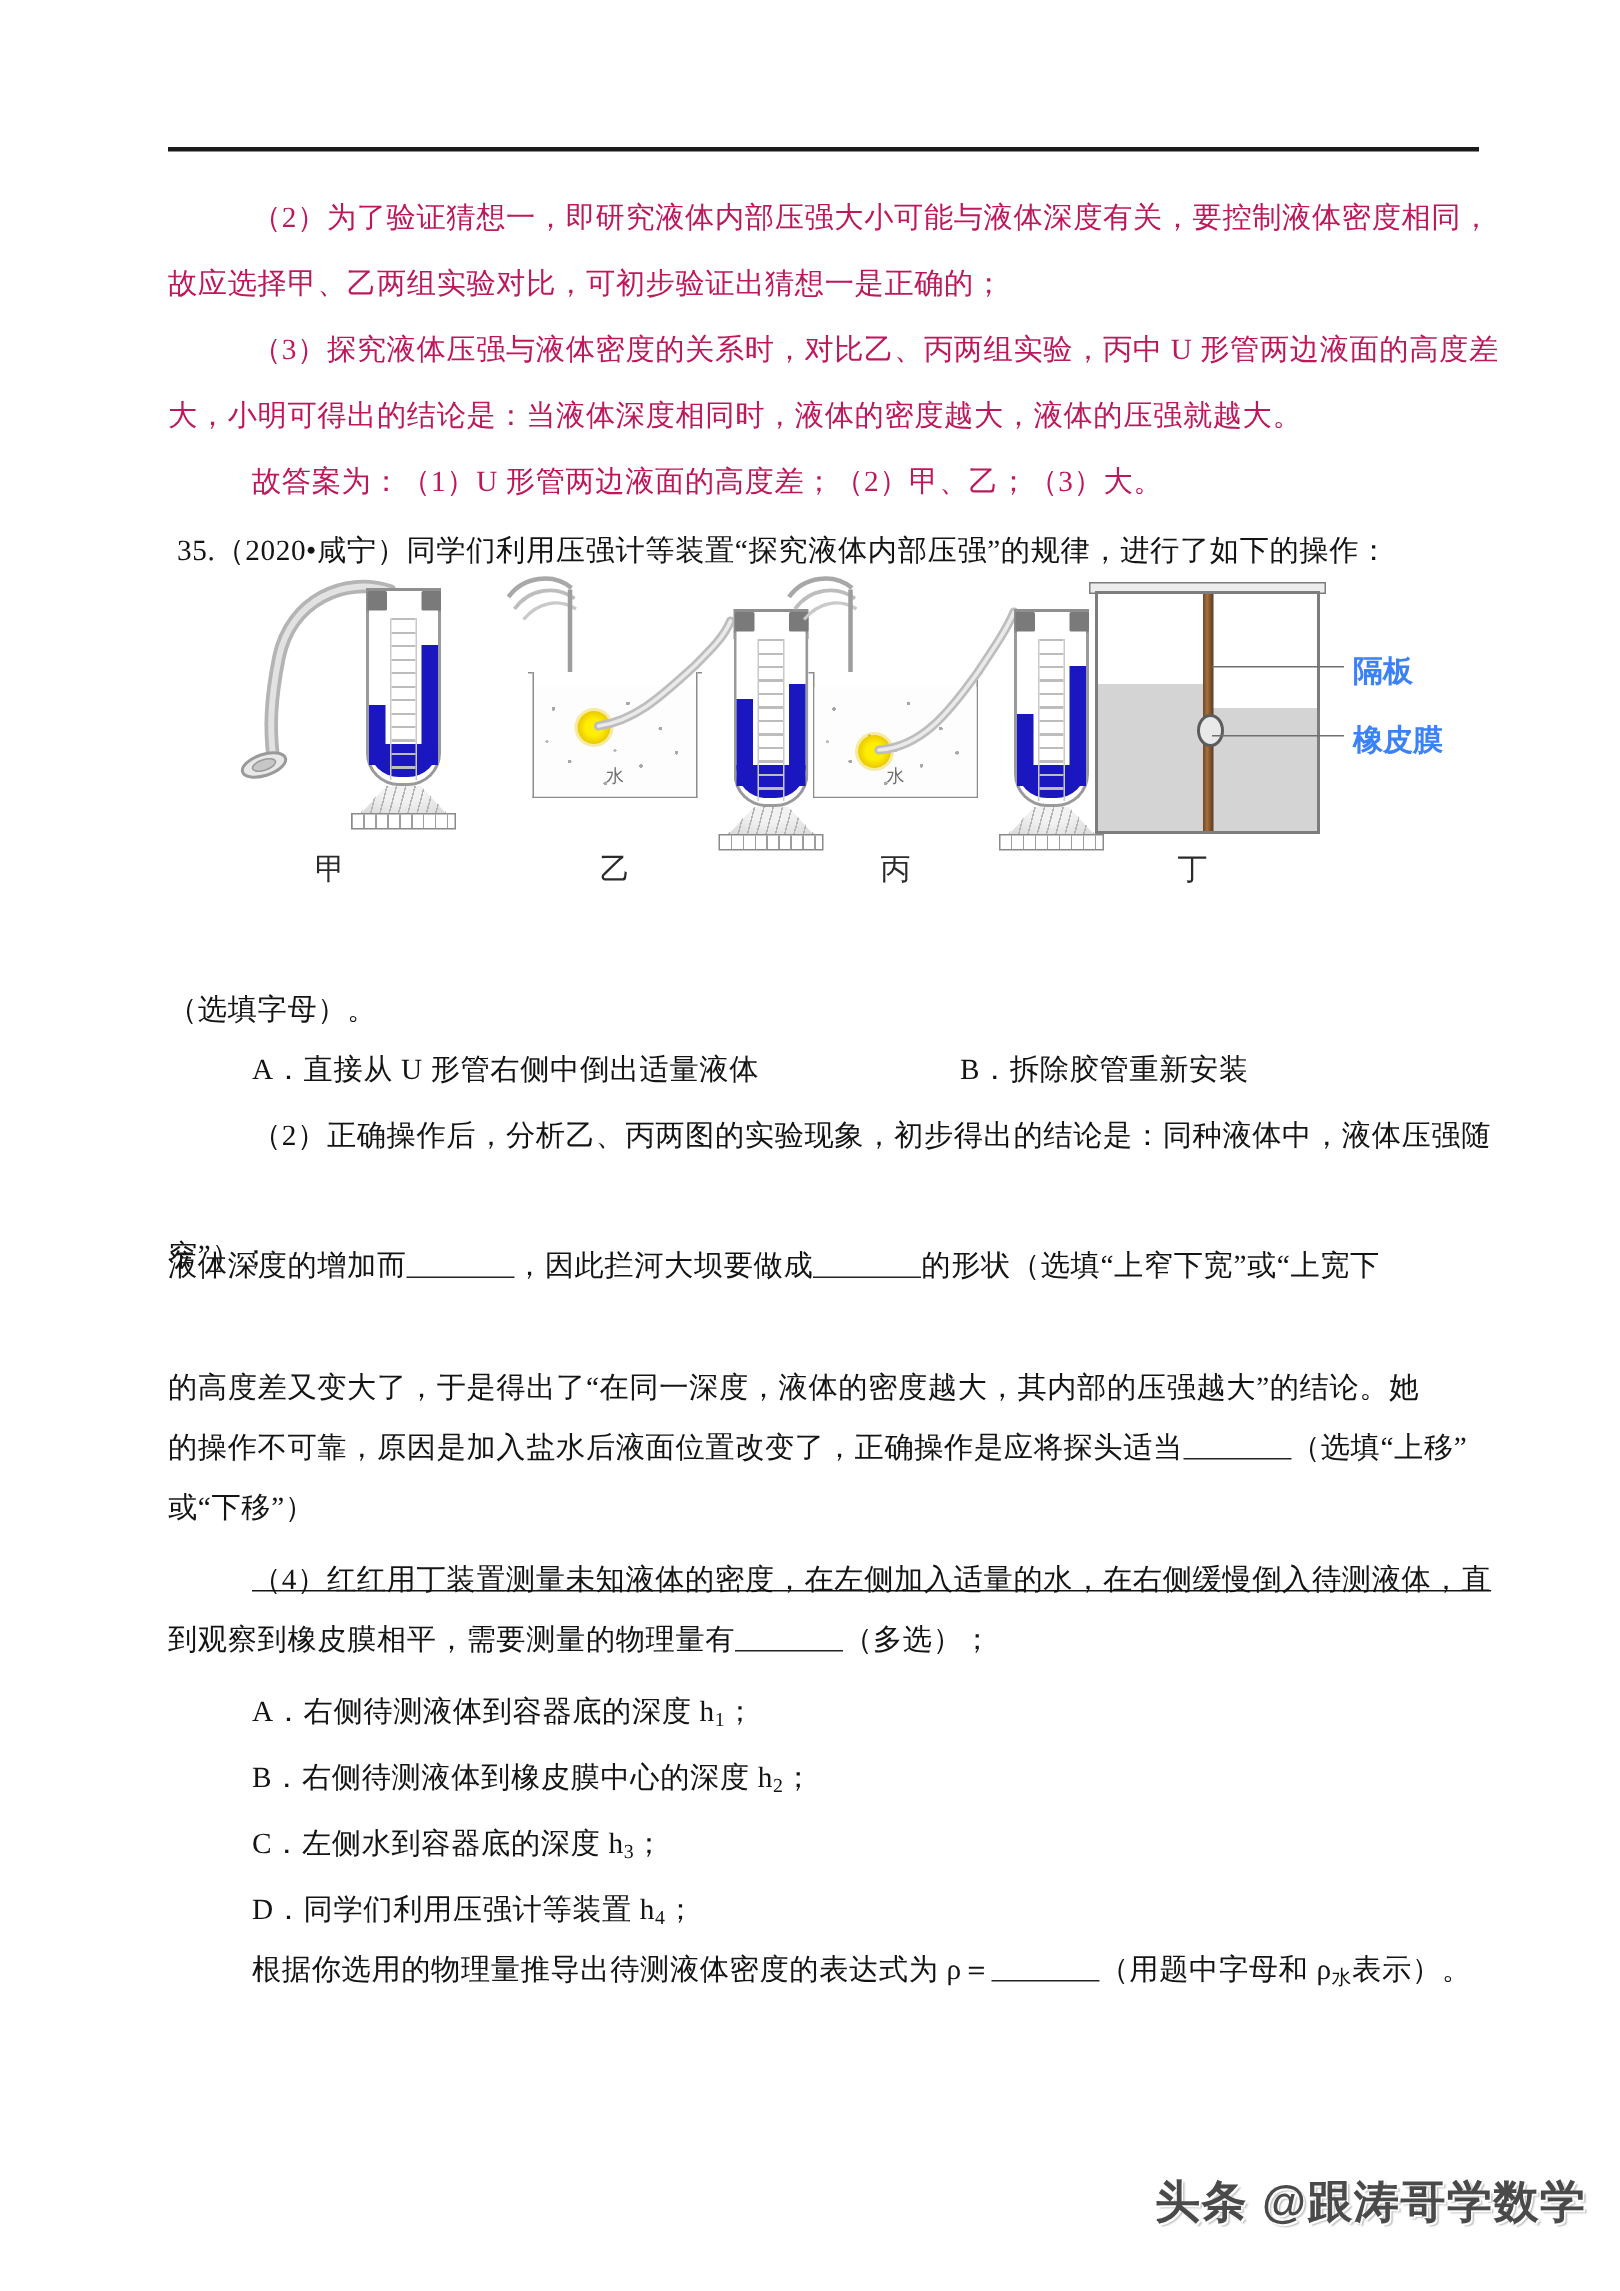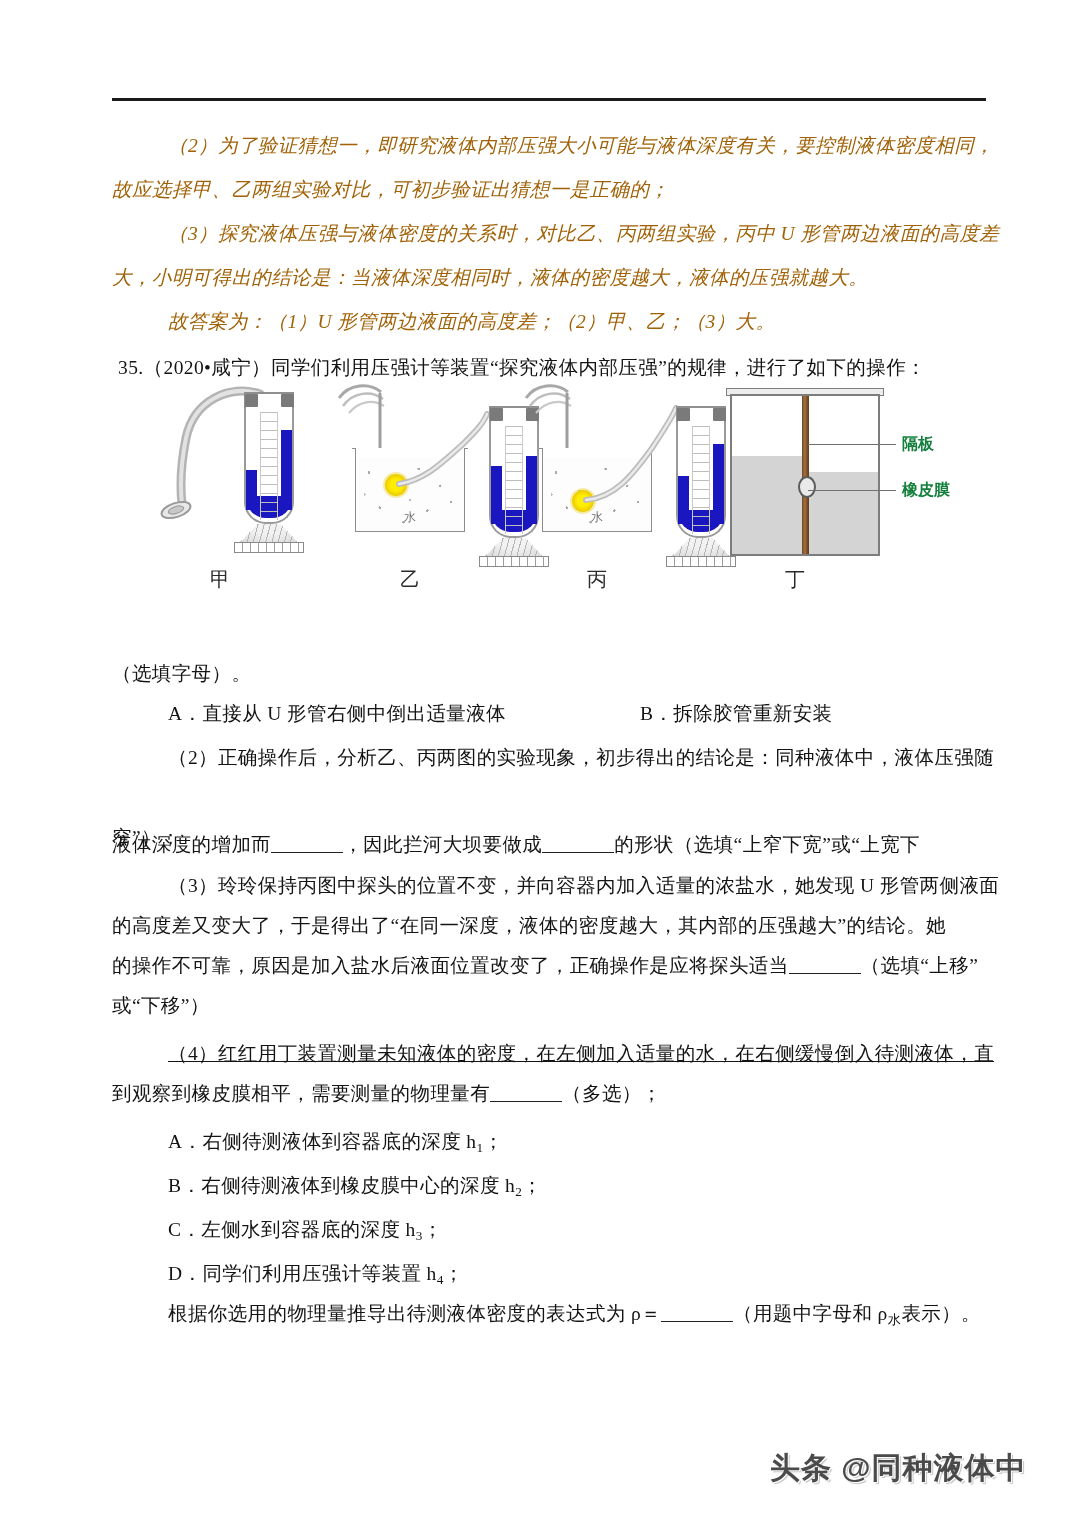--- a/index.html
+++ b/index.html
@@ -19,21 +19,21 @@
     border-top:3px solid #1b1b1b;
   }
 
   .txt{
     position:absolute;
     font-size:19.5px;
     line-height:1.0;
     letter-spacing:0.4px;
     white-space:pre;
   }
-  .red{color:#a16207;font-style:italic;}
+  .red{color:#be185d;}
   .blk{color:#141414;}
 
   
   .figure{position:absolute;left:150px;top:378px;width:860px;height:215px;}
   .apparatus{position:absolute;}
 
   
   .mano{position:absolute;width:78px;height:175px;}
   .mano .frame{
     position:absolute;left:14px;top:6px;width:50px;height:20px;
@@ -140,21 +140,21 @@
     position:absolute;left:50%;top:2px;bottom:2px;width:7px;margin-left:-3.5px;
     background:linear-gradient(90deg,#6b4a2a,#a9703e 40%,#7d512b 70%,#5e3d20);
   }
   .container-d .membrane{
     position:absolute;left:50%;width:14px;height:18px;margin-left:-7px;
     border:2px solid #5c5c5c;border-radius:50%;
     background:#e9e9e9;
   }
   .leader{position:absolute;height:0;border-top:1.6px solid #6f6f6f;}
   .leader-label{
-    position:absolute;font-size:16px;color:#15803d;white-space:nowrap;
+    position:absolute;font-size:20px;color:#3b82f6;white-space:nowrap;
     font-family:"Liberation Sans","DejaVu Sans",sans-serif;font-weight:700;
   }
   .fig-caption{
     position:absolute;font-size:20px;color:#2b2b2b;
     font-family:"Liberation Serif",serif;
   }
 
   .blank{
     display:inline-block;border-bottom:1.6px solid #222;
     vertical-align:-2px;
@@ -313,33 +313,32 @@
   </div>
 
   <div class="txt blk" style="left:112px;top:664px;">（选填字母）。</div>
   <div class="txt blk" style="left:168px;top:704px;">A．直接从 U 形管右侧中倒出适量液体</div>
   <div class="txt blk" style="left:640px;top:704px;">B．拆除胶管重新安装</div>
 
   <div class="txt blk" style="left:168px;top:748px;">（2）正确操作后，分析乙、丙两图的实验现象，初步得出的结论是：同种液体中，液体压强随</div>
   <div class="txt blk" style="left:112px;top:835px;text-align:right;"><span>液体深度的增加而</span><span class="blank" style="width:72px;"></span><span>，因此拦河大坝要做成</span><span class="blank" style="width:72px;"></span><span>的形状（选填“上窄下宽”或“上宽下</span></div>
   <div class="txt blk" style="left:112px;top:828px;">窄”）；</div>
 
-  <div class="txt blk" style="left:168px;top:876px;">（3）玲玲保持丙图中探头的位置不变，并向容器内加入适量的浓盐水，她发现 U 形管两侧液面</div>
   <div class="txt blk" style="left:112px;top:956px;"><span>的操作不可靠，原因是加入盐水后液面位置改变了，正确操作是应将探头适当</span><span class="blank" style="width:72px;"></span><span>（选填“上移”</span></div>
   <div class="txt blk" style="left:112px;top:916px;">的高度差又变大了，于是得出了“在同一深度，液体的密度越大，其内部的压强越大”的结论。她</div>
   <div class="txt blk" style="left:112px;top:996px;">或“下移”）</div>
 
   <div class="txt blk" style="left:168px;top:1044px;text-decoration:underline;">（4）红红用丁装置测量未知液体的密度，在左侧加入适量的水，在右侧缓慢倒入待测液体，直</div>
   <div class="txt blk" style="left:112px;top:1084px;"><span>到观察到橡皮膜相平，需要测量的物理量有</span><span class="blank" style="width:72px;"></span><span>（多选）；</span></div>
 
   <div class="txt blk" style="left:168px;top:1132px;"><span>A．</span><span>右侧待测液体到容器底的深度 h</span><sub>1</sub><span>；</span></div>
 
   <div class="txt blk" style="left:168px;top:1176px;"><span>B．</span><span>右侧待测液体到橡皮膜中心的深度 h</span><sub>2</sub><span>；</span></div>
 
   <div class="txt blk" style="left:168px;top:1220px;"><span>C．</span><span>左侧水到容器底的深度 h</span><sub>3</sub><span>；</span></div>
 
   <div class="txt blk" style="left:168px;top:1264px;"><span>D．</span><span>同学们利用压强计等装置 h</span><sub>4</sub><span>；</span></div>
 
   <div class="txt blk" style="left:168px;top:1304px;"><span>根据你选用的物理量推导出待测液体密度的表达式为 ρ＝</span><span class="blank" style="width:72px;"></span><span>（用题中字母和 ρ</span><sub>水</sub><span>表示）。</span></div>
 
-  <div class="watermark">头条 @同种液体中</div>
+  <div class="watermark">头条 @跟涛哥学数学</div>
 
 </div>
 
 </body></html>

